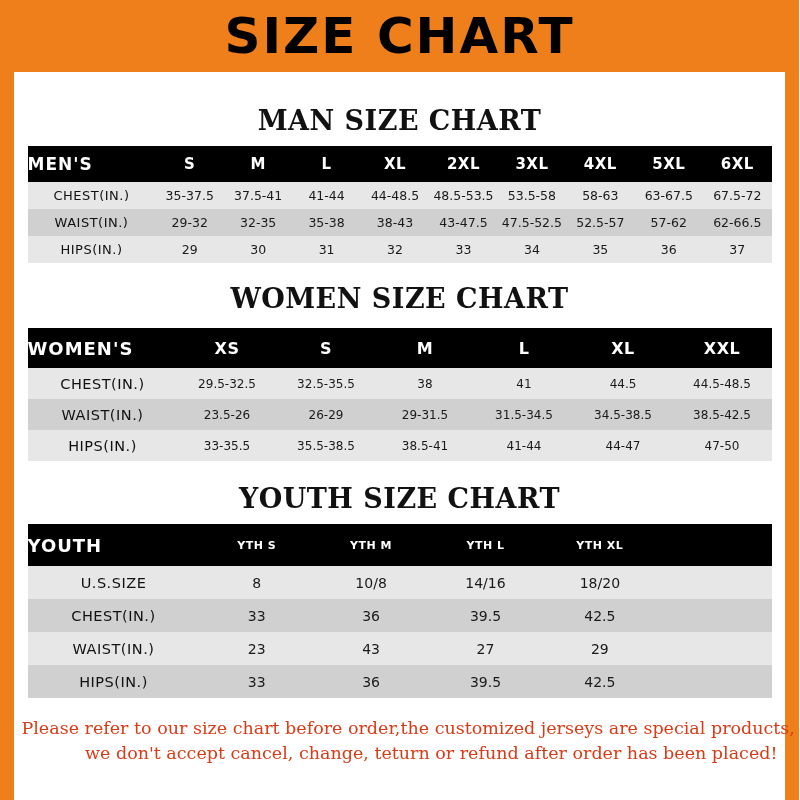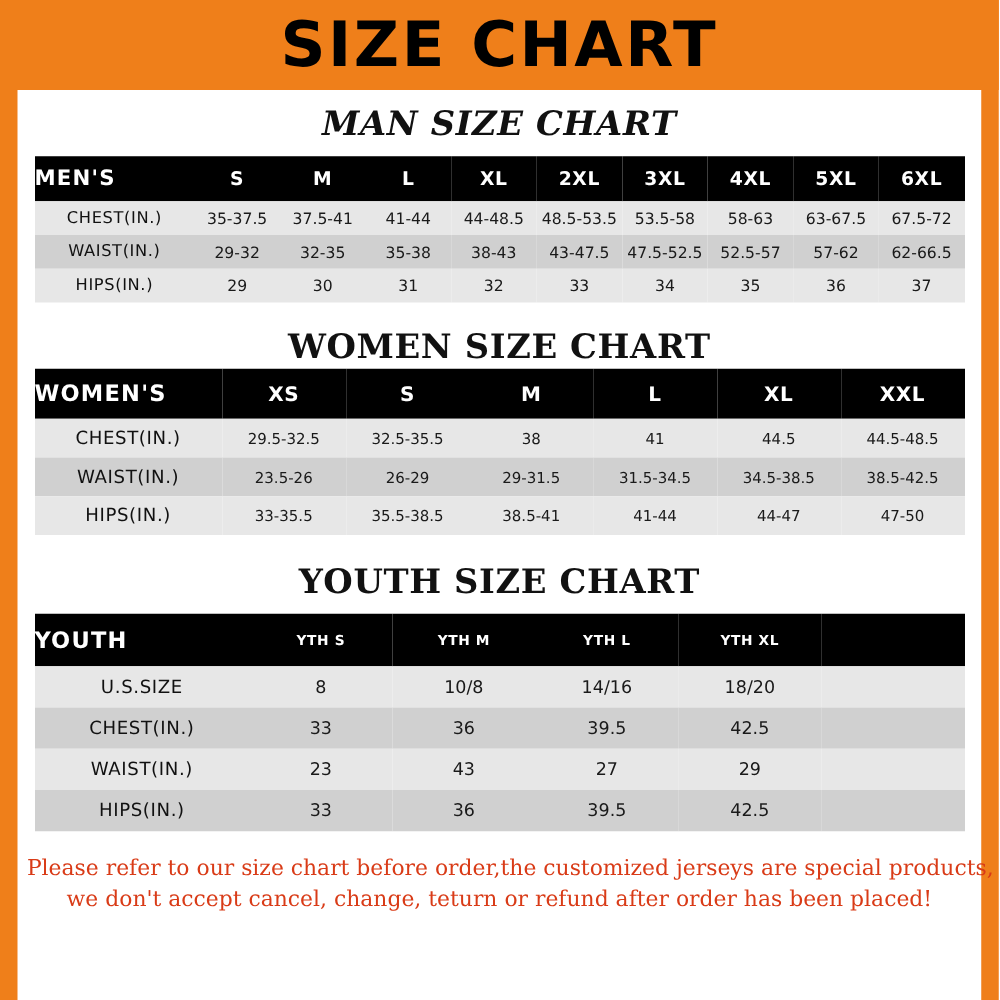--- a/index.html
+++ b/index.html
@@ -43,22 +43,22 @@
     width: 744px;
   }
   .section-title {
     text-align: center;
     font-family: "DejaVu Serif", serif;
     font-weight: bold;
     font-size: 27px;
     letter-spacing: 0.5px;
     color: #111111;
   }
-  .men-title { margin-top: 12px; margin-bottom: 10px; font-style: italic; }
-  .women-title { margin-top: 20px; margin-bottom: 2px; }
+  .men-title { margin-top: 33px; margin-bottom: 10px; }
+  .women-title { margin-top: 20px; margin-bottom: 14px; }
   .youth-title { margin-top: 22px; margin-bottom: 10px; }
 
   table.size-table {
     border-collapse: collapse;
     width: 100%;
     table-layout: fixed;
   }
   table.size-table th, table.size-table td {
     text-align: center;
     font-size: 12.5px;
@@ -104,21 +104,21 @@
   .women table.size-table tbody td.row-label { font-size: 14.5px; }
 
   .youth table.size-table th, .youth table.size-table td { font-size: 14px; height: 33px; }
   .youth table.size-table thead th { font-size: 11px; height: 42px; }
   .youth table.size-table thead th.row-label { font-size: 18px; }
   .youth table.size-table tbody td.row-label { font-size: 14.5px; margin-left: 12px; }
 
   .notice {
     margin: 18px auto 0 auto;
     width: 756px;
-    text-align: center;
+    text-align: right;
     color: #d93b17;
     font-family: "DejaVu Serif", serif;
     font-size: 17.5px;
     line-height: 1.45;
   }
   .notice div { white-space: nowrap; }
 </style>
 </head>
 <body>
 

